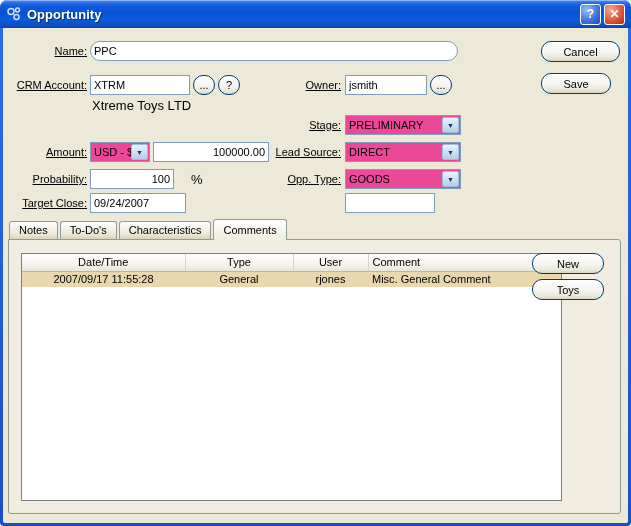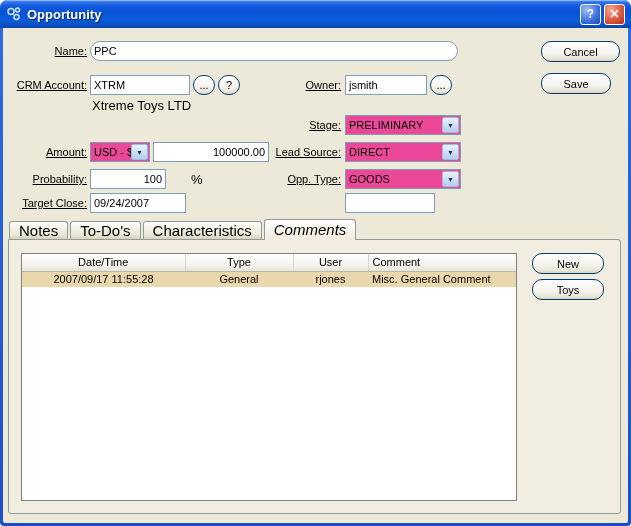--- a/index.html
+++ b/index.html
@@ -62,35 +62,34 @@
     position:absolute; border:1px solid #003c74; border-radius:10px;
     background:linear-gradient(180deg,#ffffff 0%,#f5f4ef 55%,#e9e7d8 85%,#d8d5c2 100%);
     box-shadow:inset 1px 1px 0 rgba(255,255,255,.85);
     font:11px "Liberation Sans",sans-serif;
     display:flex; align-items:center; justify-content:center; cursor:default;
   }
 
   .tabs { position:absolute; left:6px; top:191px; display:flex; gap:2px; }
   .tab {
     border:1px solid #919b9c; border-bottom:none; border-radius:3px 3px 0 0;
-    padding:0 9px; height:18px; margin-top:2px; line-height:17px; font-size:15px;
+    padding:0 9px; height:18px; margin-top:2px; line-height:17px; font-size:11px;
     background:linear-gradient(180deg,#fefefd,#ece9d8 70%,#d6d2bb 100%);
   }
   .tab.active {
     height:21px; margin-top:0; line-height:20px; position:relative; z-index:2;
     background:linear-gradient(180deg,#ffffff,#f1eee1 85%);
-    font-style:italic;
   }
 
   .panel {
     position:absolute; left:5px; top:211px; width:613px; height:275px;
     border:1px solid #919b9c; border-radius:0 3px 3px 3px; background:#f1eee1;
   }
   .grid-wrap {
-    position:absolute; left:12px; top:13px; width:496px; height:248px;
+    position:absolute; left:12px; top:13px; width:541px; height:248px;
     border:1px solid #808080; background:#fff; overflow:hidden;
   }
   table.grid { border-collapse:collapse; width:100%; table-layout:fixed; font-size:11px; }
   table.grid th {
     height:17px; font-weight:normal; text-align:center; padding:0 4px;
     background:linear-gradient(180deg,#ffffff,#f3f1ea 70%,#e6e3d7);
     border-right:1px solid #d8d5c8; border-bottom:1px solid #b9b6ab;
     overflow:hidden; white-space:nowrap;
   }
   table.grid th:last-child { border-right:none; text-align:left; }
@@ -148,21 +147,21 @@
       <span class="combo-btn">▼</span>
     </div>
     <input class="txt right" style="left: 150px; top: 114px; width: 116px;" value="100000.00">
     <span class="lbl lbl-right" style="top:114px">Lead Source:</span>
     <div class="combo" style="left:342px;top:114px;width:116px">
       <span>DIRECT</span>
       <span class="combo-btn">▼</span>
     </div>
 
     <span class="lbl lbl-left" style="top:141px">Probability:</span>
-    <input class="txt right" style="left: 87px; top: 141px; width: 76px;" value="100">
+    <input class="txt right" style="left: 87px; top: 141px; width: 84px;" value="100">
     <span class="subtext" style="left:188px;top:144px">%</span>
     <span class="lbl lbl-right" style="top:141px">Opp. Type:</span>
     <div class="combo" style="left:342px;top:141px;width:116px">
       <span>GOODS</span>
       <span class="combo-btn">▼</span>
     </div>
 
     <span class="lbl lbl-left" style="top:165px">Target Close:</span>
     <input class="txt" style="left: 87px; top: 165px; width: 96px;" value="09/24/2007">
     <input class="txt" style="left: 342px; top: 165px; width: 90px;" value="">

